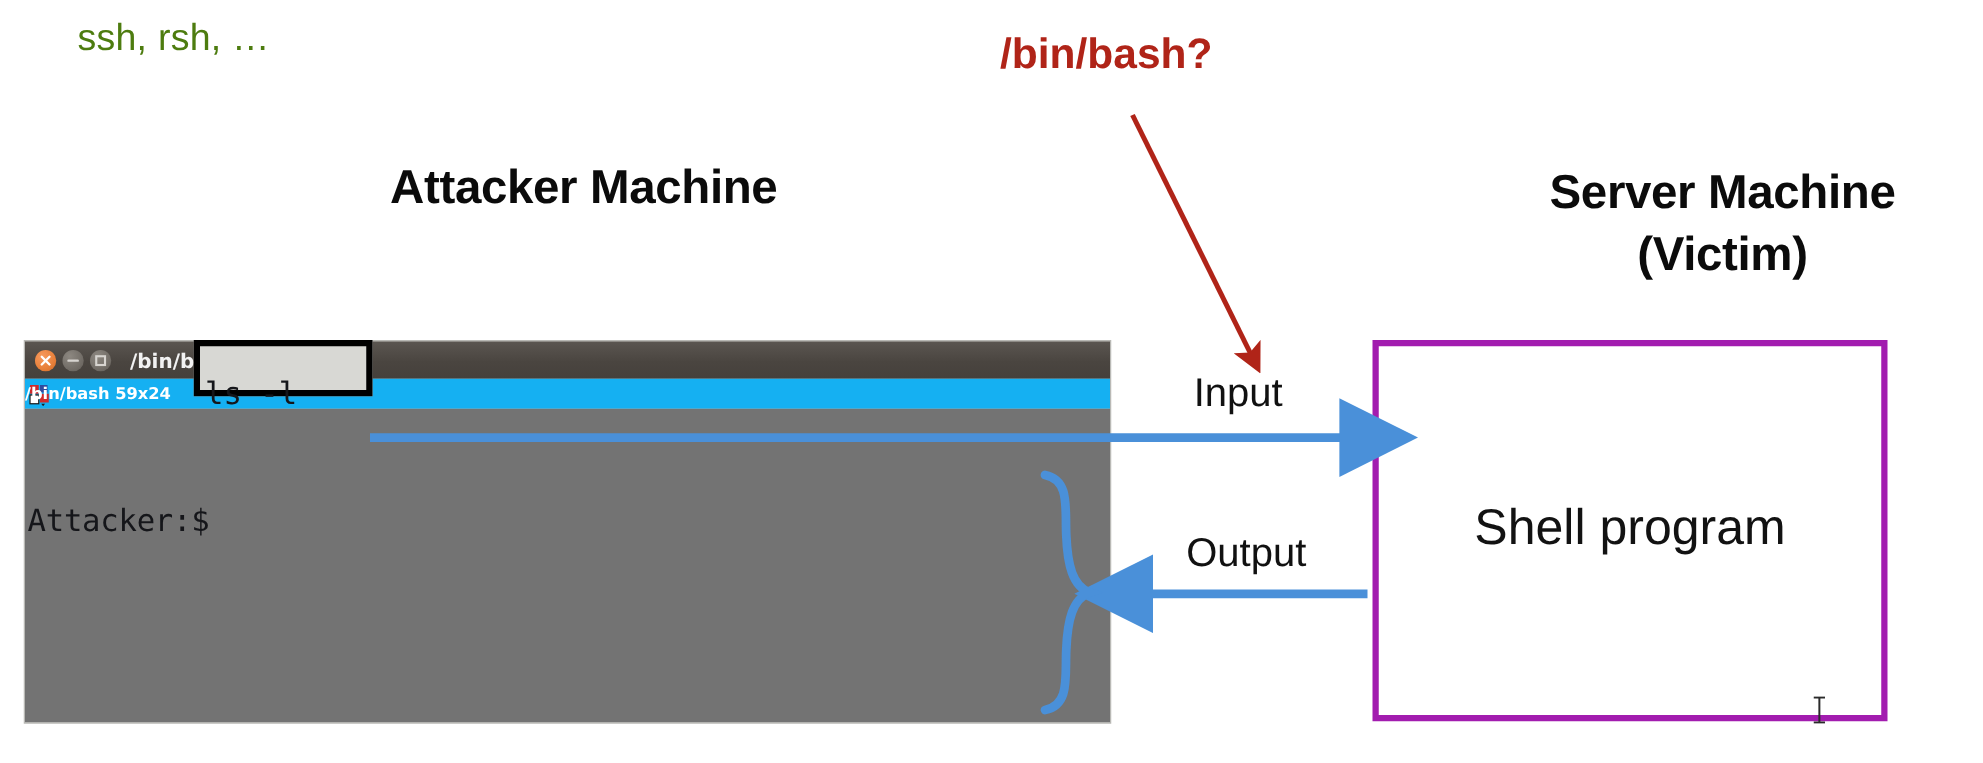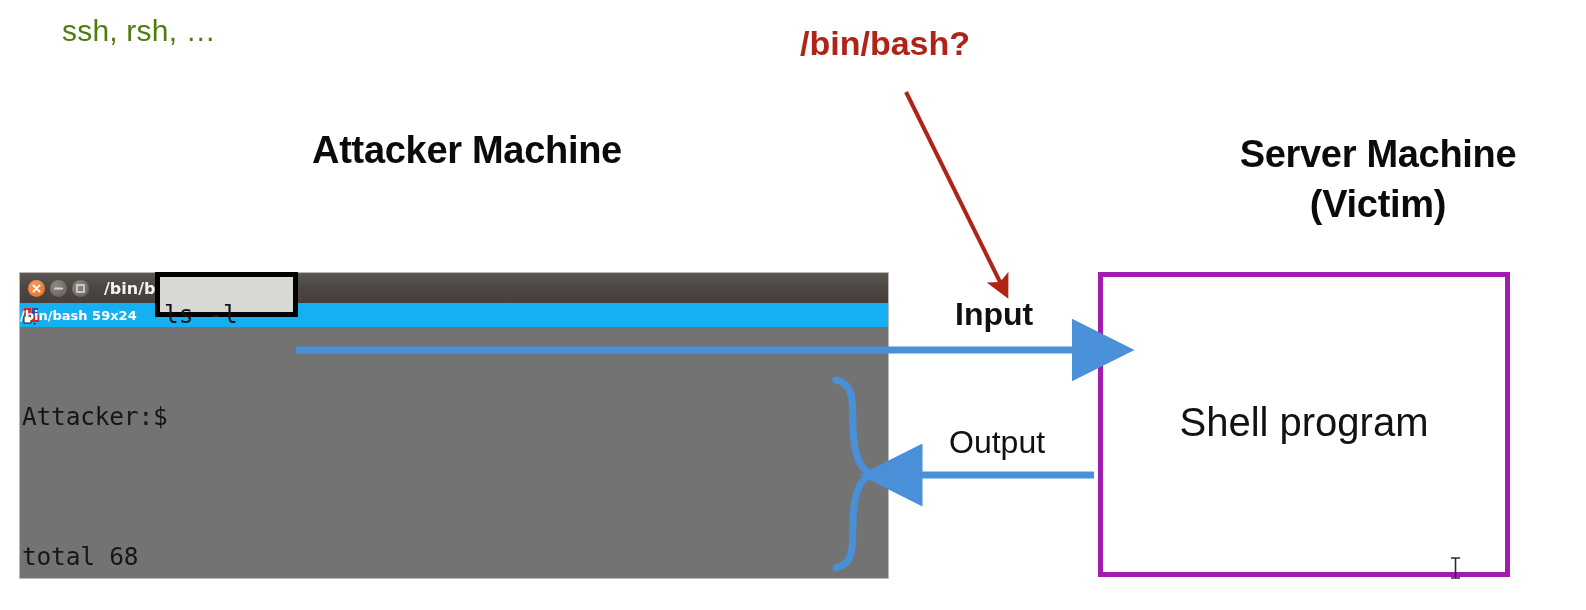--- a/index.html
+++ b/index.html
@@ -186,21 +186,21 @@
     white-space: nowrap;
   }
 
   
   .flow-label {
     position: absolute;
     font-size: 32px;
     color: #111111;
     white-space: nowrap;
   }
-  .flow-label.input  { left: 955px; top: 296px; font-weight: bold; }
+  .flow-label.input  { left: 955px; top: 296px; }
   .flow-label.output { left: 949px; top: 424px; }
 
   
   .svg-layer {
     position: absolute;
     left: 0; top: 0;
     width: 1586px;
     height: 610px;
     pointer-events: none;
   }
@@ -284,21 +284,20 @@
           <rect x="10" y="10" width="7" height="7" fill="#cf2a2a"></rect>
           <path d="M11 18 l3 0 l-1.5 2 Z" fill="#1d1d1d"></path>
         </svg>
       </span>
       <span class="tab-label">/bin/bash 59x24</span>
     </div>
 
     <div class="term-body">
       <div class="term-line promptline"><span>Attacker:$</span></div>
 
-      <div class="term-line">total 68</div>
 
       
 
       
 
       
 
       
 
       

